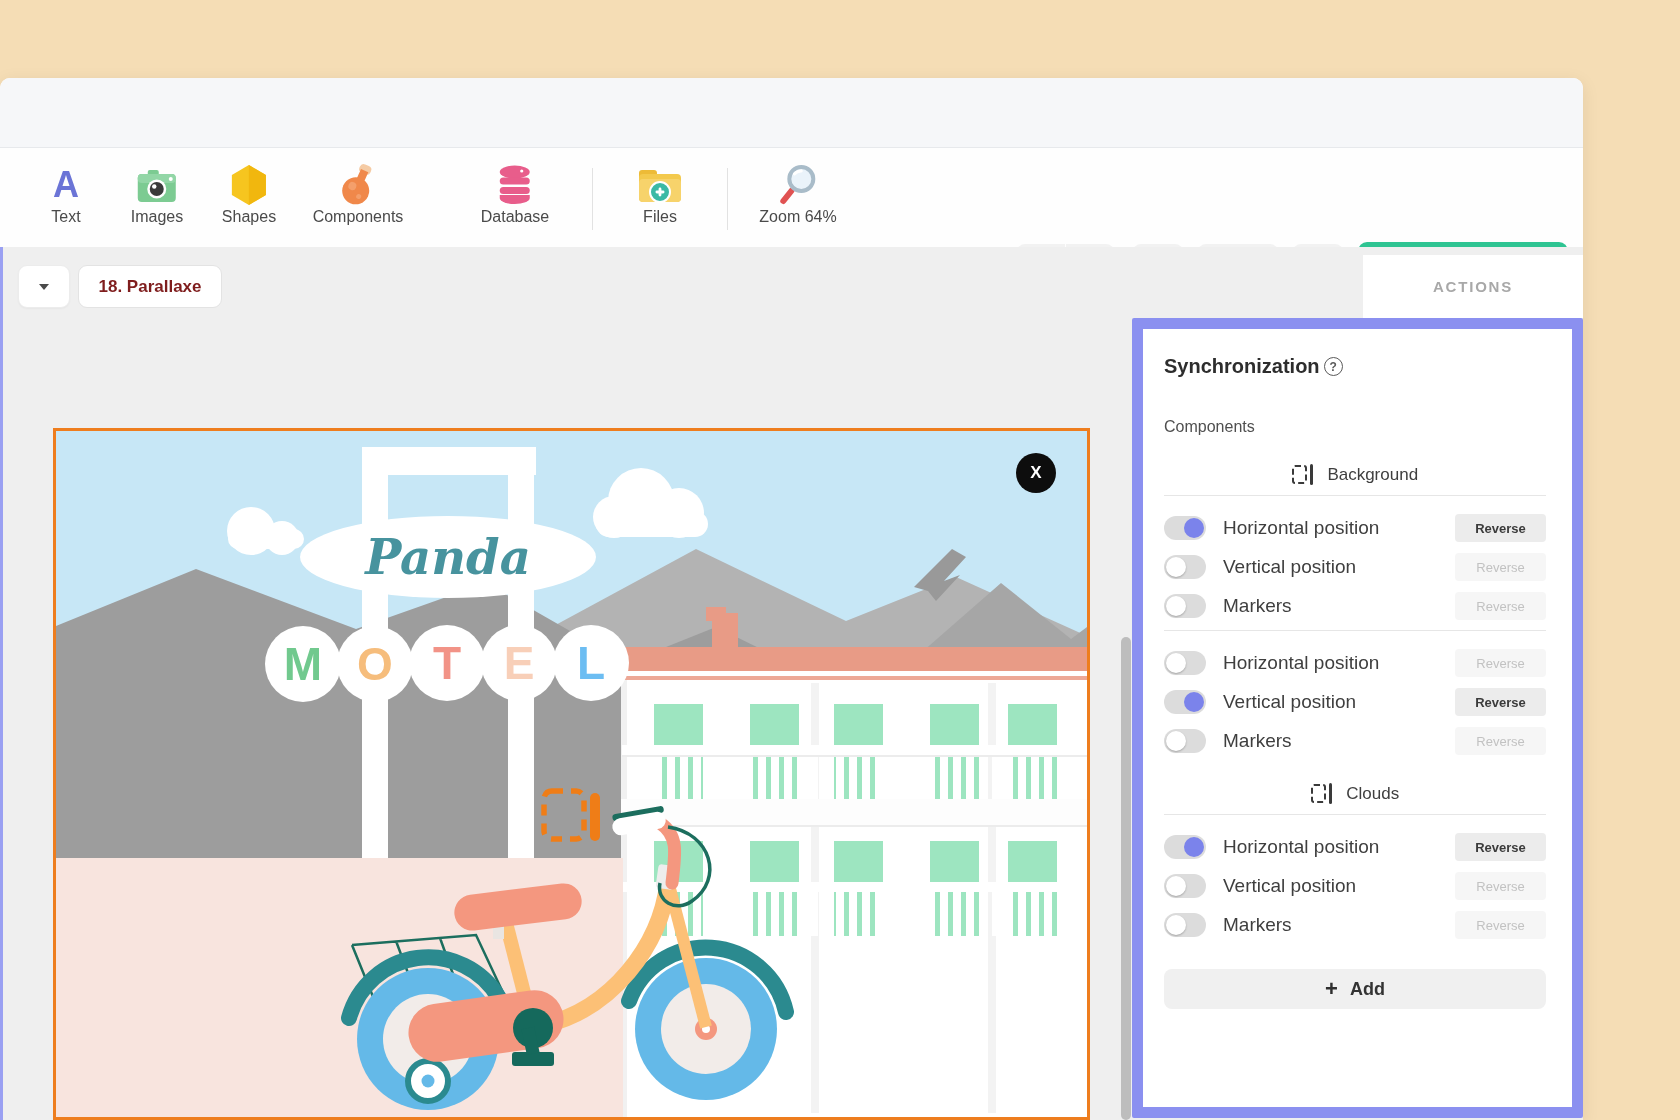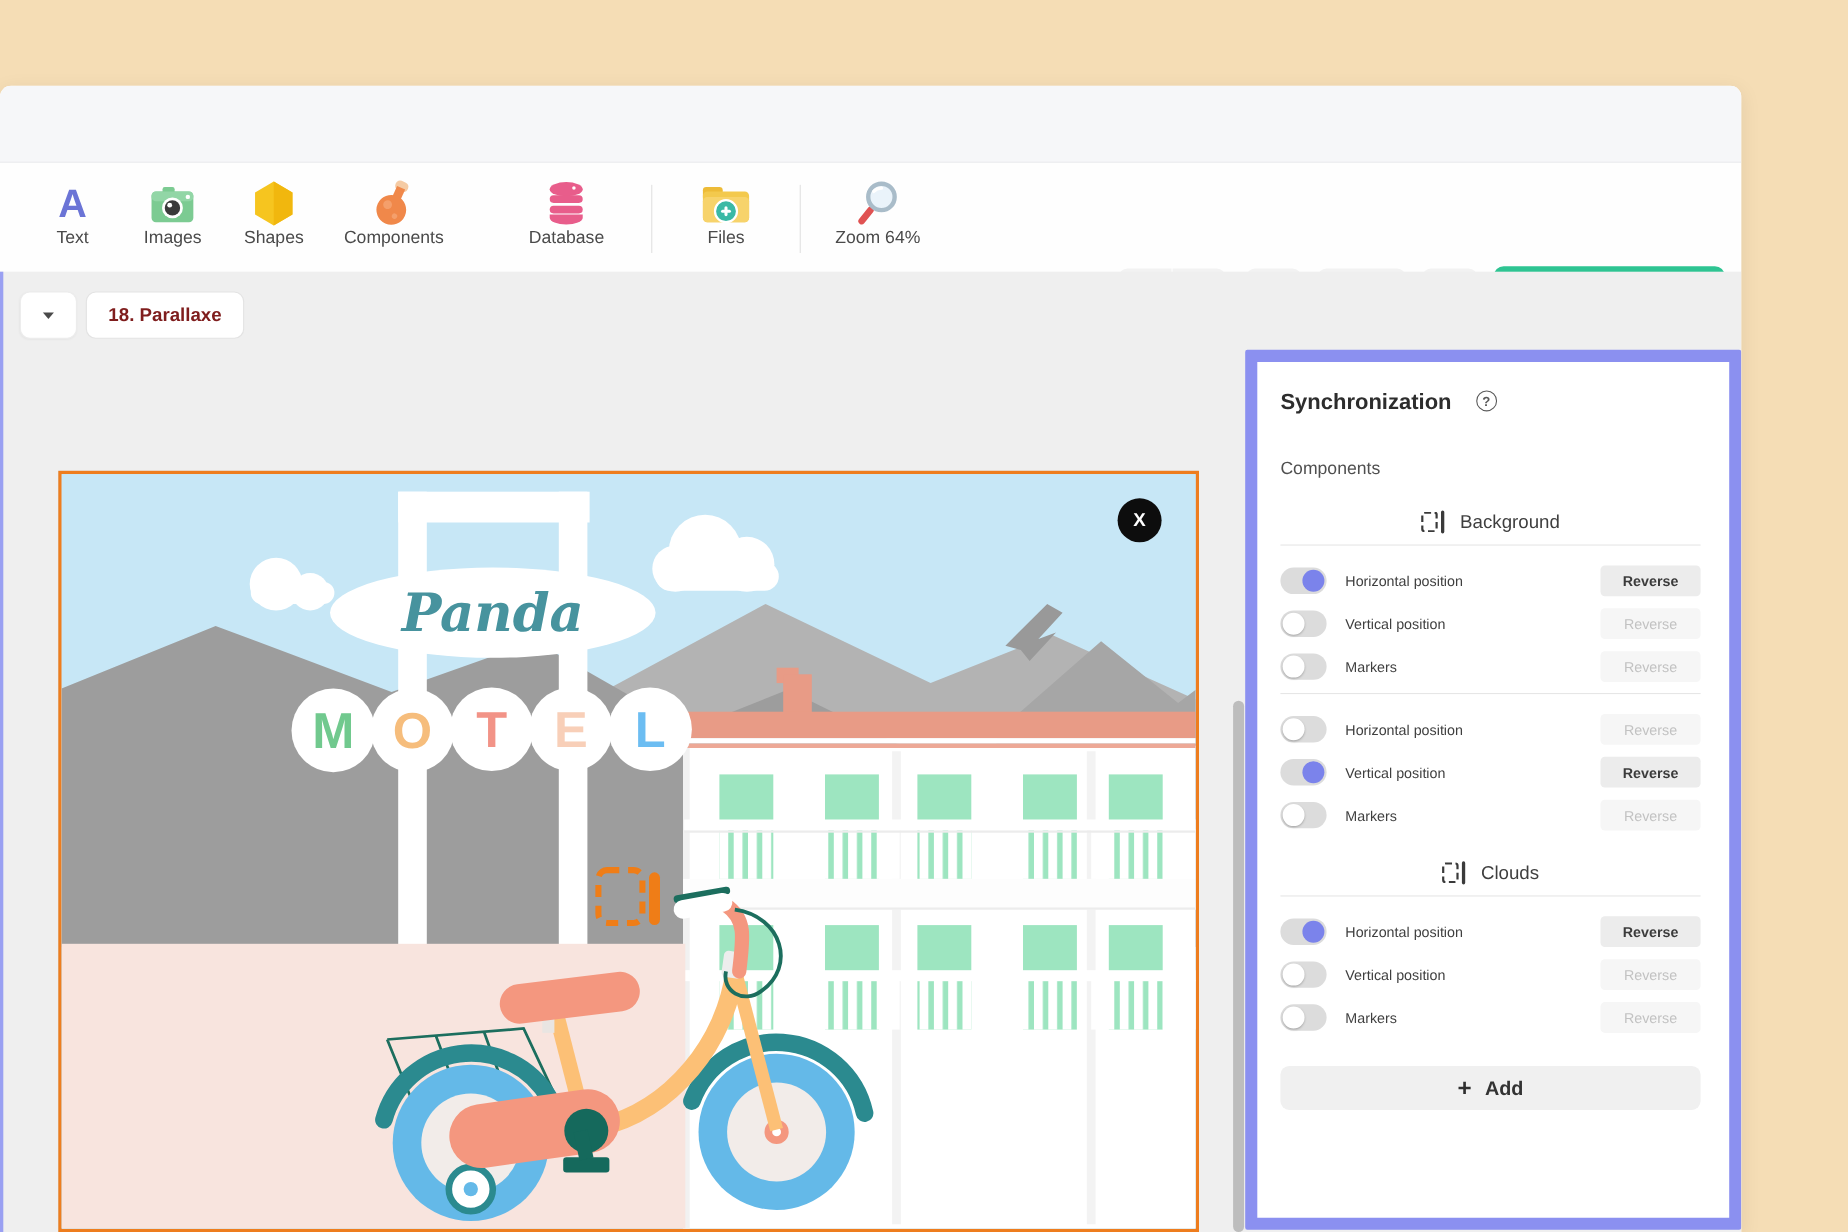--- a/index.html
+++ b/index.html
@@ -55,21 +55,21 @@
   .panel-tab { position:absolute; top:177px; height:63px; background:#fff; display:flex;
                align-items:center; justify-content:center; font-size:15px; font-weight:700;
                letter-spacing:1.8px; cursor:pointer; }
   .panel-tab.active { border-top:3px solid #7b83eb; color:#454545; }
   .panel-tab.inactive { color:#a8a8a8; border-left:1px solid #efefef; }
 
   
   .prop-panel { position:absolute; left:1132px; top:240px; width:451px; height:800px;
                 border:11px solid #8b90f0; background:#fff; border-radius:2px; overflow:hidden; }
   .panel-inner { padding:26px 26px 0 21px; }
-  .sync-title-row { display:flex; align-items:flex-start; gap:22px; }
+  .sync-title-row { display:flex; align-items:center; gap:4px; }
   .sync-title { font-size:20px; font-weight:700; color:#2d2d2d; }
   .help-icon { width:19px; height:19px; border:1.5px solid #5a5a5a; border-radius:50%;
                display:flex; align-items:center; justify-content:center; font-size:12px;
                font-weight:700; color:#5a5a5a; cursor:pointer; }
   .components-label { margin-top:40px; font-size:16px; color:#4f4f4f; }
 
   .group-header { display:flex; align-items:center; gap:14px; margin-top:40px; }
   .group-header:first-of-type { margin-top:28px;justify-content:center; }
   .comp-icon { display:flex; align-items:center; gap:3px; }
   .comp-icon .dash { width:15px; height:19px; border:2px dashed #3a3a3a; border-radius:3px; }
@@ -77,21 +77,21 @@
   .group-name { font-size:17px; color:#3f3f3f; }
   .group-divider { height:1px; background:#e6e6e6; margin-top:10px; }
 
   .sync-row { display:flex; align-items:center; height:28px; margin-top:11px; }
   .sync-row:first-of-type { margin-top:18px; }
   .toggle { width:42px; height:24px; border-radius:12px; background:#dcdcdc;
             position:relative; cursor:pointer; flex:0 0 auto; }
   .toggle .knob { position:absolute; top:2px; width:20px; height:20px; border-radius:50%; }
   .toggle.on  .knob { left:20px; background:#7b83eb; }
   .toggle.off .knob { left:2px;  background:#fff; box-shadow:0 1px 2px rgba(0,0,0,.25); }
-  .row-label { margin-left:17px; font-size:13px; color:#3f3f3f; }
+  .row-label { margin-left:17px; font-size:19px; color:#3f3f3f; }
   .reverse-btn { margin-left:auto; width:91px; height:28px; border-radius:4px; font-size:13px;
                  display:flex; align-items:center; justify-content:center; cursor:pointer; }
   .reverse-btn.active   { background:#ececec; color:#3b3b3b; font-weight:700; }
   .reverse-btn.inactive { background:#f6f6f6; color:#c2c2c2; }
 
   .add-btn { margin:30px 0 0 0; height:40px; background:#f0f0f0; border-radius:8px;
              display:flex; align-items:center; justify-content:center; gap:12px; cursor:pointer; }
   .add-plus { font-size:22px; font-weight:700; color:#2f2f2f; line-height:1; }
   .add-label { font-size:18px; font-weight:600; color:#333; }
 </style>
@@ -382,20 +382,21 @@
         <path d="M612 396 C655 402 668 448 636 470 C620 482 600 470 604 452" stroke="#1c6e5e" stroke-width="3.5" fill="none"></path>
         <rect x="556" y="379" width="52" height="7" rx="3.5" fill="#1c6e5e" transform="rotate(-10 582 382)"></rect>
         <rect x="556" y="384" width="54" height="17" rx="8.5" fill="#fff" transform="rotate(-10 583 392)"></rect>
       </g>
     </svg>
     <div class="close-btn">X</div>
   </div>
 
   <div class="scrollbar"></div>
 
+  <div class="panel-tab inactive" style="left:1362px;width:221px">ACTIONS</div>
 
   <div class="prop-panel">
     <div class="panel-inner">
       <div class="sync-title-row">
         <span class="sync-title">Synchronization</span>
         <span class="help-icon">?</span>
       </div>
       <div class="components-label">Components</div>
       <div>
   <div class="sync-group">

